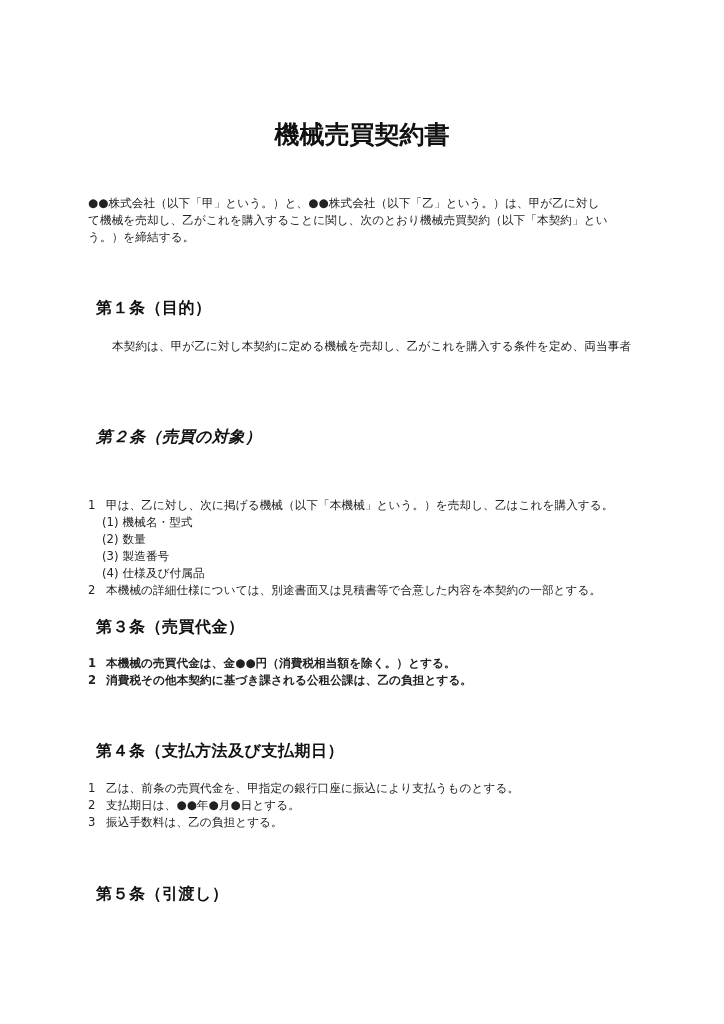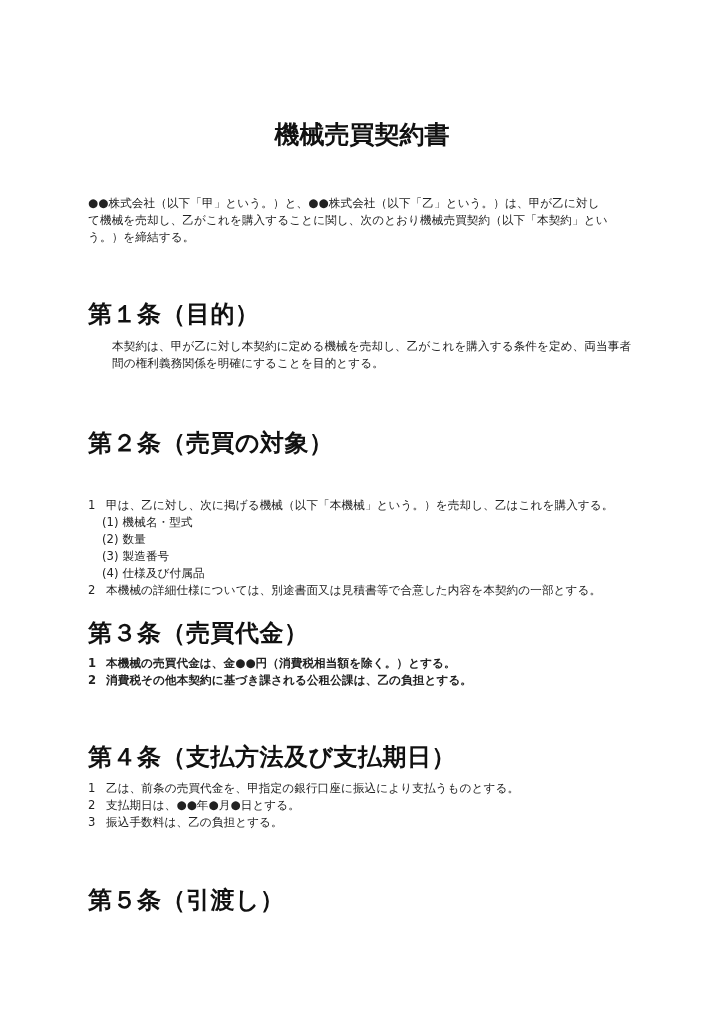--- a/index.html
+++ b/index.html
@@ -11,21 +11,21 @@
     .page { position: absolute; left: 0; top: 0; width: 724px; height: 1024px; background: #fff; }
     .title {
       position: absolute; left: 0; width: 724px; top: 118px; text-align: center;
       font-size: 25px; font-weight: bold; letter-spacing: 0px; color: #111;
     }
     .para {
       position: absolute; left: 88px; width: 552px;
       font-size: 11.6px; line-height: 17px; color: #222; letter-spacing: 0.1px;
     }
     .heading {
-      position: absolute; left: 88px; font-size: 24px; font-weight: bold; color: #111;
+      position: absolute; left: 96px; font-size: 16px; font-weight: bold; color: #111;
       letter-spacing: 0.5px;
     }
     .line { white-space: nowrap; }
     .sub { padding-left: 14px; }
     .num { display: inline-block; width: 18px; }
   </style>
 </head>
 <body>
 
 <div class="page">
@@ -34,24 +34,23 @@
 
   <div class="para" style="top:195px;">
     <div class="line">●●株式会社（以下「甲」という。）と、●●株式会社（以下「乙」という。）は、甲が乙に対し</div>
     <div class="line">て機械を売却し、乙がこれを購入することに関し、次のとおり機械売買契約（以下「本契約」とい</div>
     <div class="line">う。）を締結する。</div>
   </div>
 
   <div class="heading" style="top:298px;">第１条（目的）</div>
   <div class="para" style="top:338px;margin-left:24px;">
     <div class="line">本契約は、甲が乙に対し本契約に定める機械を売却し、乙がこれを購入する条件を定め、両当事者</div>
-    <div class="line">間の権利義務関係を明確にすることを目的とする。</div>
   </div>
 
-  <div class="heading" style="top:427px;">第２条（売買の対象）</div>
+  <div class="heading" style="top:427px;font-style:italic;">第２条（売買の対象）</div>
   <div class="para" style="top:464px;margin-top:33px;">
     <div class="line"><span class="num">1</span><span>甲は、乙に対し、次に掲げる機械（以下「本機械」という。）を売却し、乙はこれを購入する。</span></div>
     <div class="line sub">(1) 機械名・型式</div>
     <div class="line sub">(2) 数量</div>
     <div class="line sub">(3) 製造番号</div>
     <div class="line sub">(4) 仕様及び付属品</div>
     <div class="line"><span class="num">2</span><span>本機械の詳細仕様については、別途書面又は見積書等で合意した内容を本契約の一部とする。</span></div>
   </div>
 
   <div class="heading" style="top:617px;">第３条（売買代金）</div>

